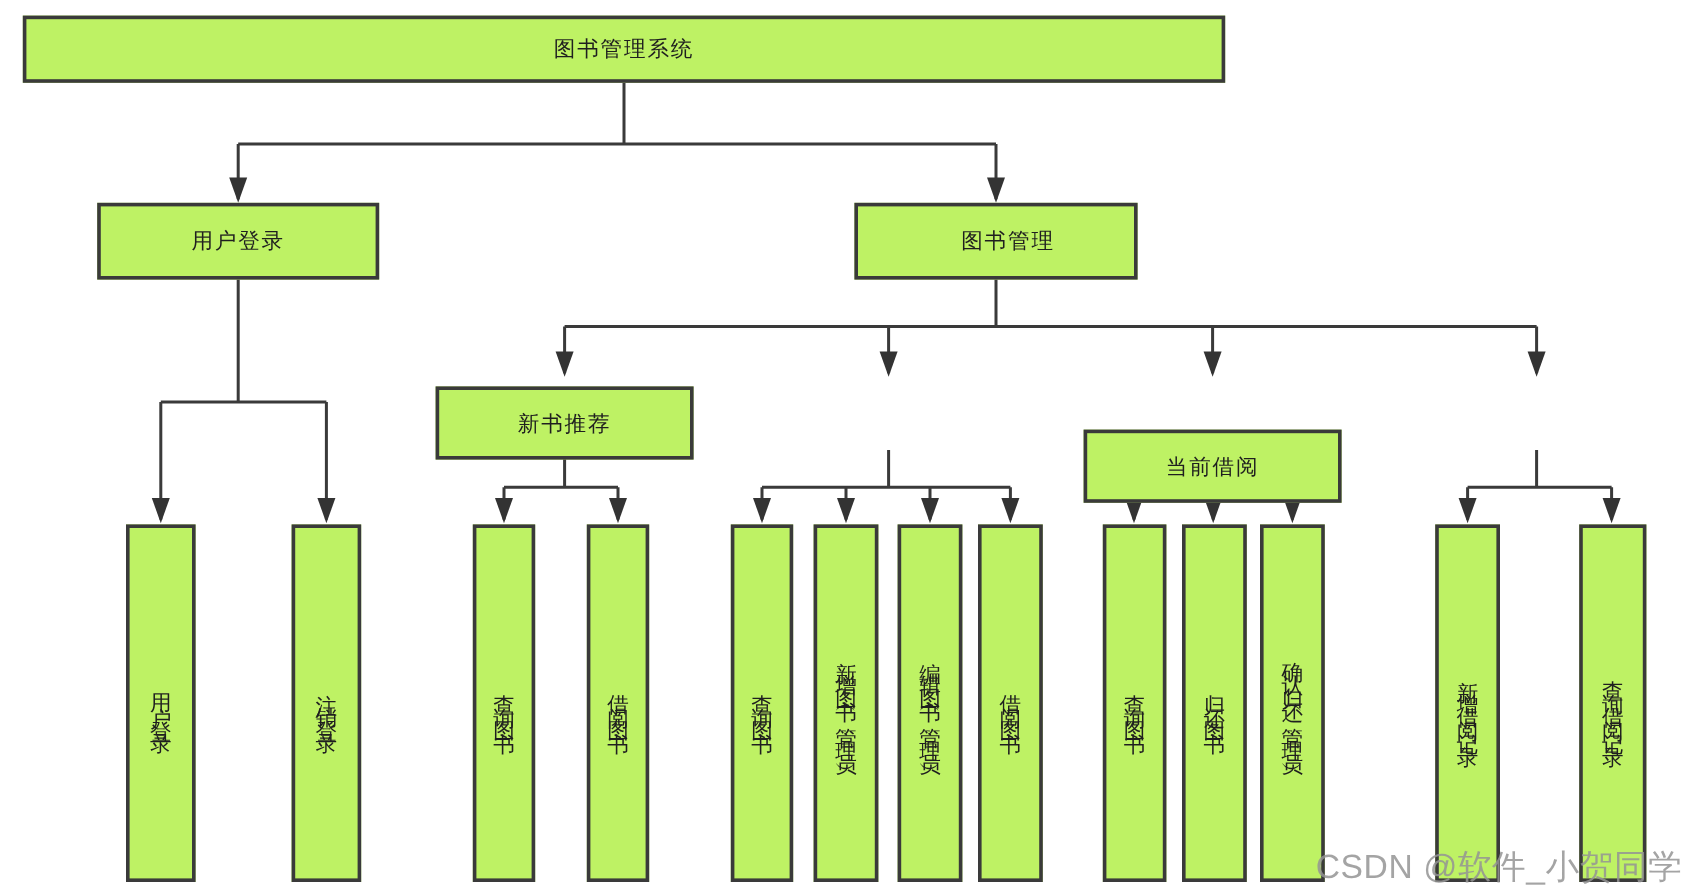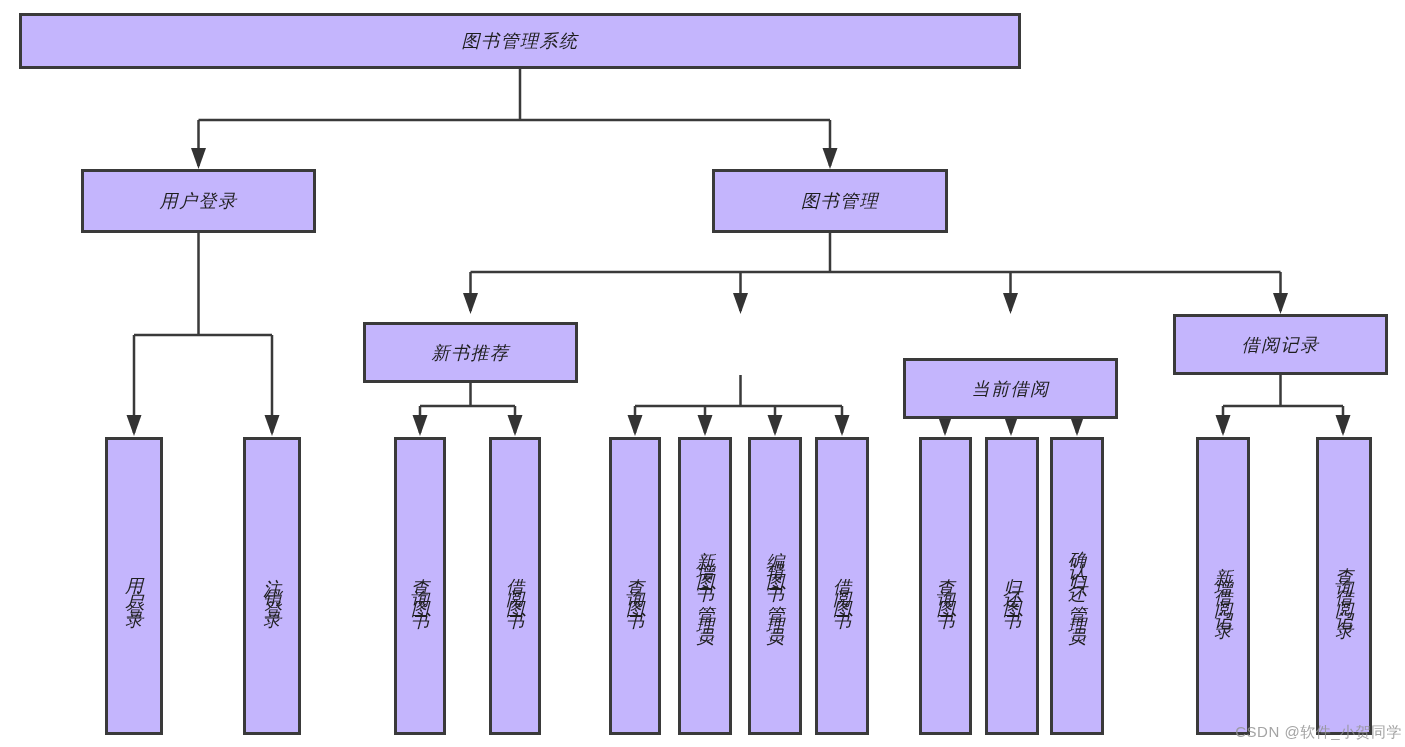--- a/index.html
+++ b/index.html
@@ -17,47 +17,46 @@
   }
   svg.connectors {
     position: absolute;
     left: 0; top: 0;
     width: 1405px; height: 747px;
     z-index: 1;
   }
   .node {
     position: absolute;
     box-sizing: border-box;
-    background: #c4b5fd;
+    background: #bef264;
     border: 3px solid #3a3a3a;
     display: flex;
     align-items: center;
     justify-content: center;
     color: #1f1f1f;
     z-index: 2;
-    font-style: italic;
   }
   .h-node {
     font-size: 18px;
     letter-spacing: 1.5px;
     white-space: nowrap;
   }
   .v-node {
     writing-mode: vertical-rl;
     text-orientation: mixed;
     font-size: 18px;
     letter-spacing: 11px;
     line-height: 1;
     text-align: center;
   }
   .watermark {
     position: absolute;
     right: 3px;
     bottom: 5px;
-    font-size: 15px;
+    font-size: 28px;
     color: rgba(148, 148, 148, 0.85);
     letter-spacing: 0.5px;
     z-index: 5;
     white-space: nowrap;
   }
 </style>
 </head>
 <body>
 
 <div class="canvas">
@@ -102,21 +101,20 @@
     </g>
   </svg>
 
   <div class="node h-node" style="left:19px; top:13px; width:1002px; height:56px;">图书管理系统</div>
 
   <div class="node h-node" style="left:81px; top:169px; width:235px; height:64px;">用户登录</div>
   <div class="node h-node" style="left:712px; top:169px; width:236px; height:64px;padding-left:20px;">图书管理</div>
 
   <div class="node h-node" style="left:363px; top:322px; width:215px; height:61px;">新书推荐</div>
   <div class="node h-node" style="left:903px; top:314px; width:215px; height:61px;margin-top:44px;">当前借阅</div>
-  <div class="node h-node" style="left:1173px; top:314px; width:215px; height:61px;">借阅记录</div>
 
   <div class="node v-node" style="left:105px; top:437px; width:58px; height:298px;">用户登录</div>
   <div class="node v-node" style="left:243px; top:437px; width:58px; height:298px;">注销登录</div>
 
   <div class="node v-node" style="left:394px; top:437px; width:52px; height:298px;">查询图书</div>
   <div class="node v-node" style="left:489px; top:437px; width:52px; height:298px;">借阅图书</div>
 
   <div class="node v-node" style="left:609px; top:437px; width:52px; height:298px;">查询图书</div>
   <div class="node v-node" style="left:678px; top:437px; width:54px; height:298px;">新增图书（管理员）</div>
   <div class="node v-node" style="left:748px; top:437px; width:54px; height:298px;">编辑图书（管理员）</div>

